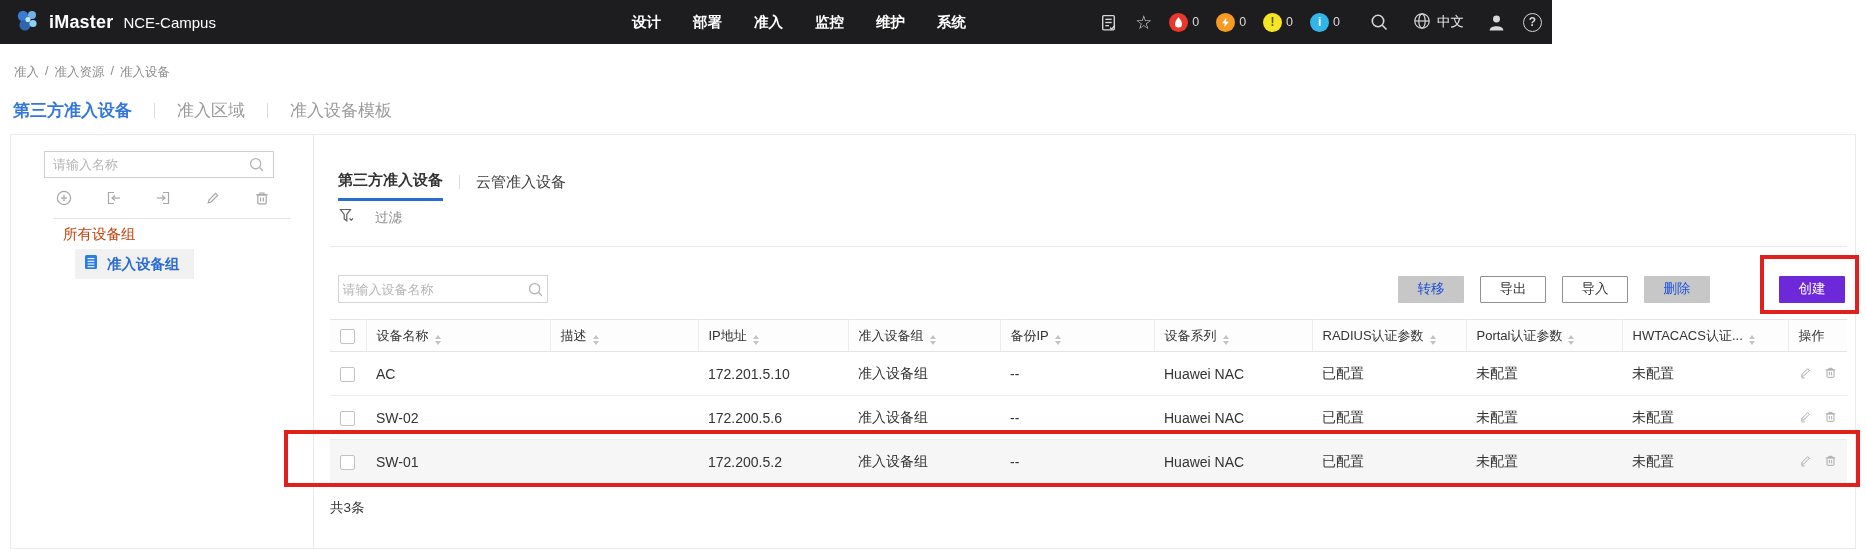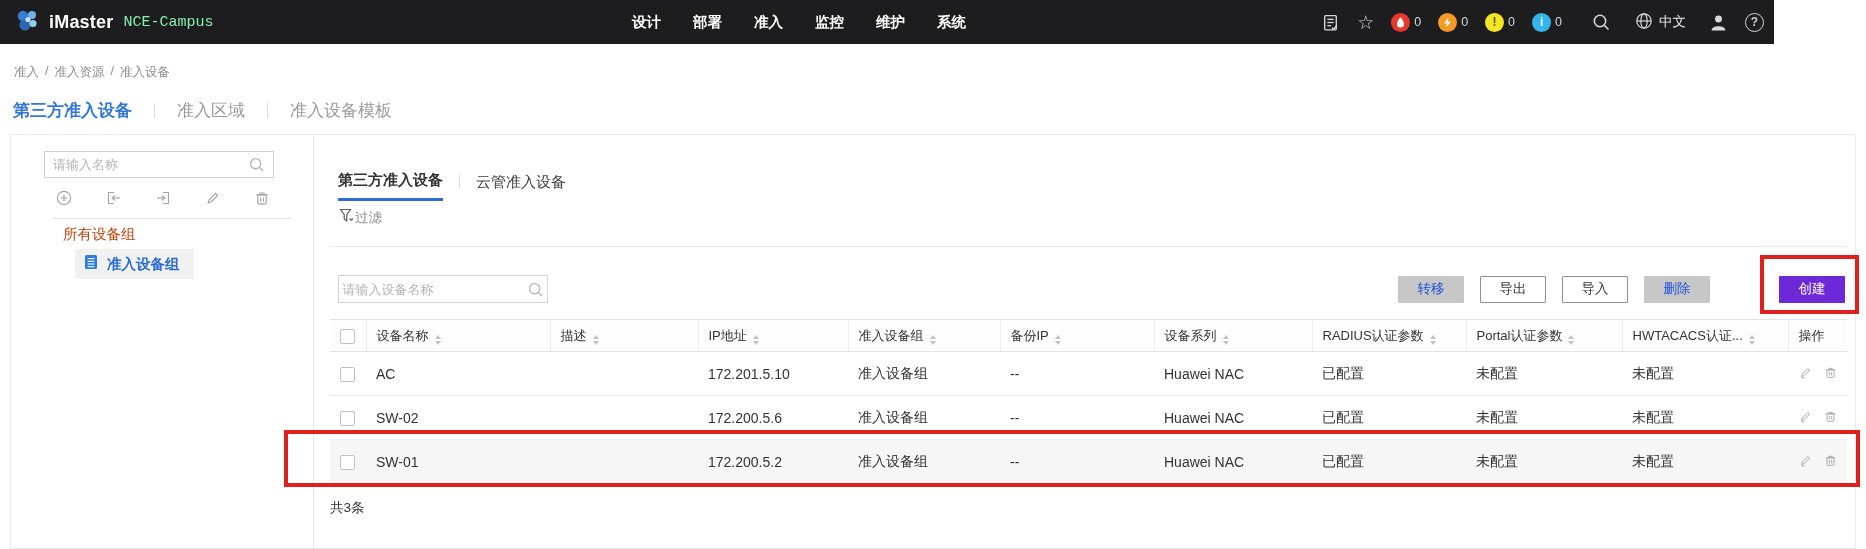--- a/index.html
+++ b/index.html
@@ -4,26 +4,26 @@
 <style>
   * { box-sizing: border-box; margin: 0; padding: 0; }
   html,body { width: 1866px; height: 549px; }
   body {
     position: relative; overflow: hidden; background: #fff;
     font-family: "Liberation Sans", "DejaVu Sans", sans-serif;
     color: #333;
   }
   
   .topbar {
-    position: absolute; left: 0; top: 0; width: 1774px; height: 44px;
+    position: absolute; left: 0; top: 0; width: 1552px; height: 44px;
     background: #1d1d1f; display: flex; align-items: center;
   }
   .logo { display: flex; align-items: center; gap: 8px; padding-left: 14px; }
   .logo-brand { color: #fff; font-size: 18px; font-weight: 700; letter-spacing: .2px; }
-  .logo-product { color: #86efac; font-size: 15px; font-weight: 400; margin-left: 2px; font-family: Liberation Mono, monospace; }
+  .logo-product { color: #ffffff; font-size: 15px; font-weight: 400; margin-left: 2px; }
   .topbar-nav { position: absolute; left: 632px; top: 0; height: 44px; display: flex; align-items: center; gap: 32px; }
   .topbar-nav span { color: #fff; font-size: 14.5px; font-weight: 600; cursor: pointer; }
   .topbar-right { position: absolute; right: 10px; top: 0; height: 44px; display: flex; align-items: center; gap: 17px; }
   .tb-icon { display: inline-flex; align-items: center; justify-content: center; }
   .alarm { display: inline-flex; align-items: center; gap: 4px; }
   .alarm .bubble { width: 19px; height: 19px; border-radius: 50%; display: inline-flex; align-items: center; justify-content: center; }
   .alarm .cnt { color: #d9d9d9; font-size: 12.5px; }
   .bubble .glyph { font-size: 12px; font-weight: 700; line-height: 1; }
   .star-glyph { color: #dcdcdc; font-size: 19px; line-height: 1; }
   .lang { display: inline-flex; align-items: center; gap: 5px; color: #e8e8e8; font-size: 13.5px; }
@@ -55,21 +55,21 @@
   .tree-root { position: absolute; left: 52px; top: 90px; font-size: 14.5px; color: #c2410c; cursor: pointer; }
   .tree-node { position: absolute; left: 64px; top: 114px; display: inline-flex; align-items: center; gap: 9px;
     background: #f1f1f1; padding: 5px 14px 5px 9px; cursor: pointer; }
   .tree-node .lbl { color: #2b6cd4; font-size: 14.5px; font-weight: 700; }
   
   .main { position: relative; flex: 1; }
   .main-tabs { position: absolute; left: 24px; top: 36px; display: flex; align-items: center; }
   .main-tab { font-size: 15px; color: #404040; padding-bottom: 8px; cursor: pointer; }
   .main-tab.active { color: #333; font-weight: 700; border-bottom: 3px solid #2b6cd4; }
   .mtab-sep { width: 1px; height: 14px; background: #dcdcdc; margin: 0 16px 8px 16px; }
-  .filter-row { position: absolute; left: 24px; top: 72px; display: inline-flex; align-items: center; gap: 0; cursor: pointer; }
+  .filter-row { position: absolute; left: 24px; top: 72px; display: inline-flex; align-items: center; gap: 20px; cursor: pointer; }
   .filter-row .txt { color: #8f8f8f; font-size: 13.5px; }
   .main-divider { position: absolute; left: 16px; right: 8px; top: 111px; border-bottom: 1px solid #e9e9e9; }
   .controls { position: absolute; left: 24px; right: 10px; top: 140px; height: 28px; display: flex; align-items: center; }
   .dev-search { width: 210px; height: 28px; border: 1px solid #d4d4d4; display: flex; align-items: center; background: #fff; justify-content: center; }
   .btn-group { margin-left: auto; display: flex; align-items: center; gap: 16px; }
   .btn { height: 27px; min-width: 66px; padding: 0 16px; font-size: 13.5px; border-radius: 1px;
     display: inline-flex; align-items: center; justify-content: center; cursor: pointer;
     font-family: "Liberation Sans", "DejaVu Sans", sans-serif; }
   .btn.disabled { background: #c7c7c7; color: #1d4ed8; border: 0; cursor: default; }
   .btn.plain { background: #fff; color: #333; border: 1px solid #919191; }

